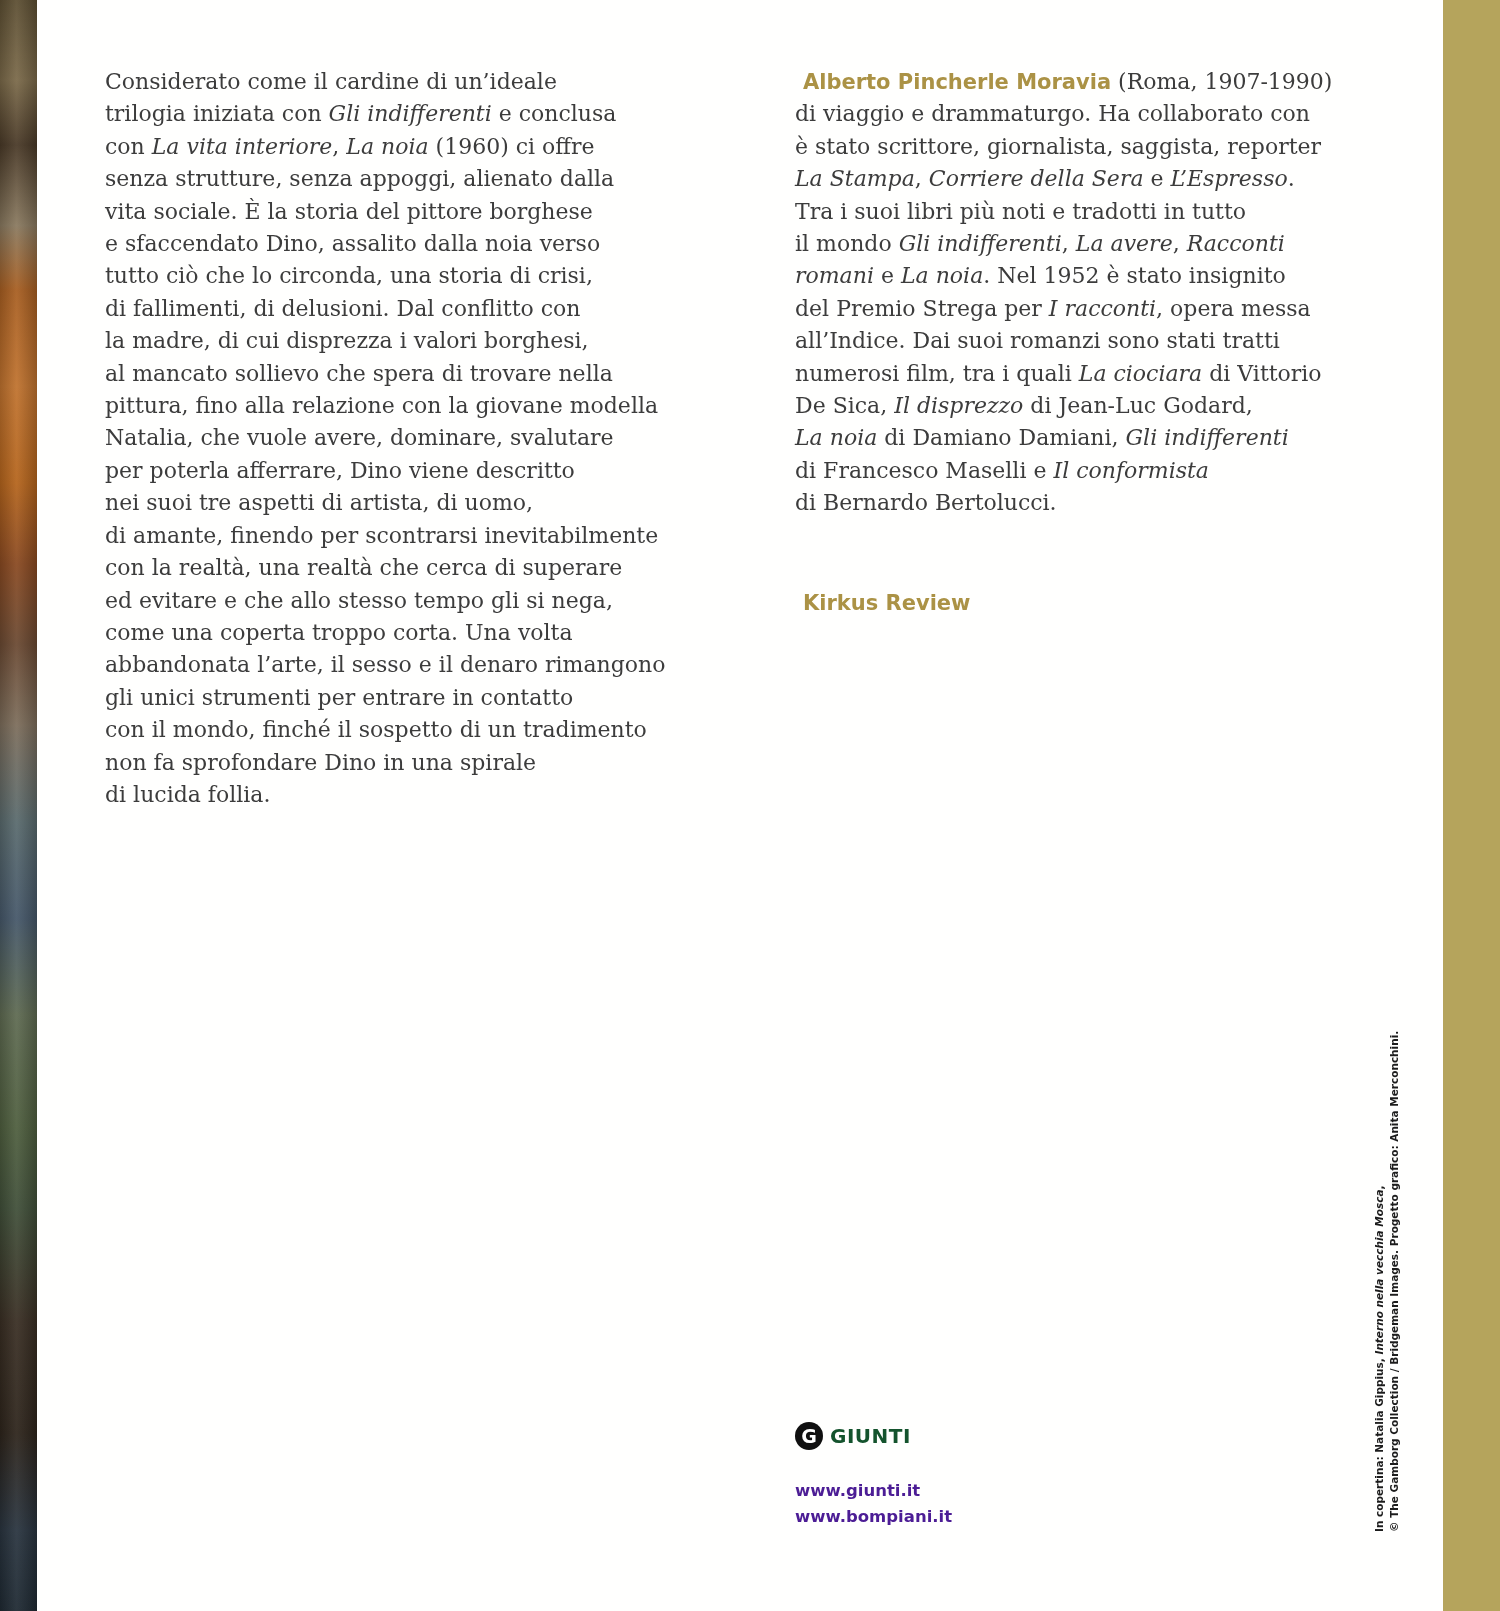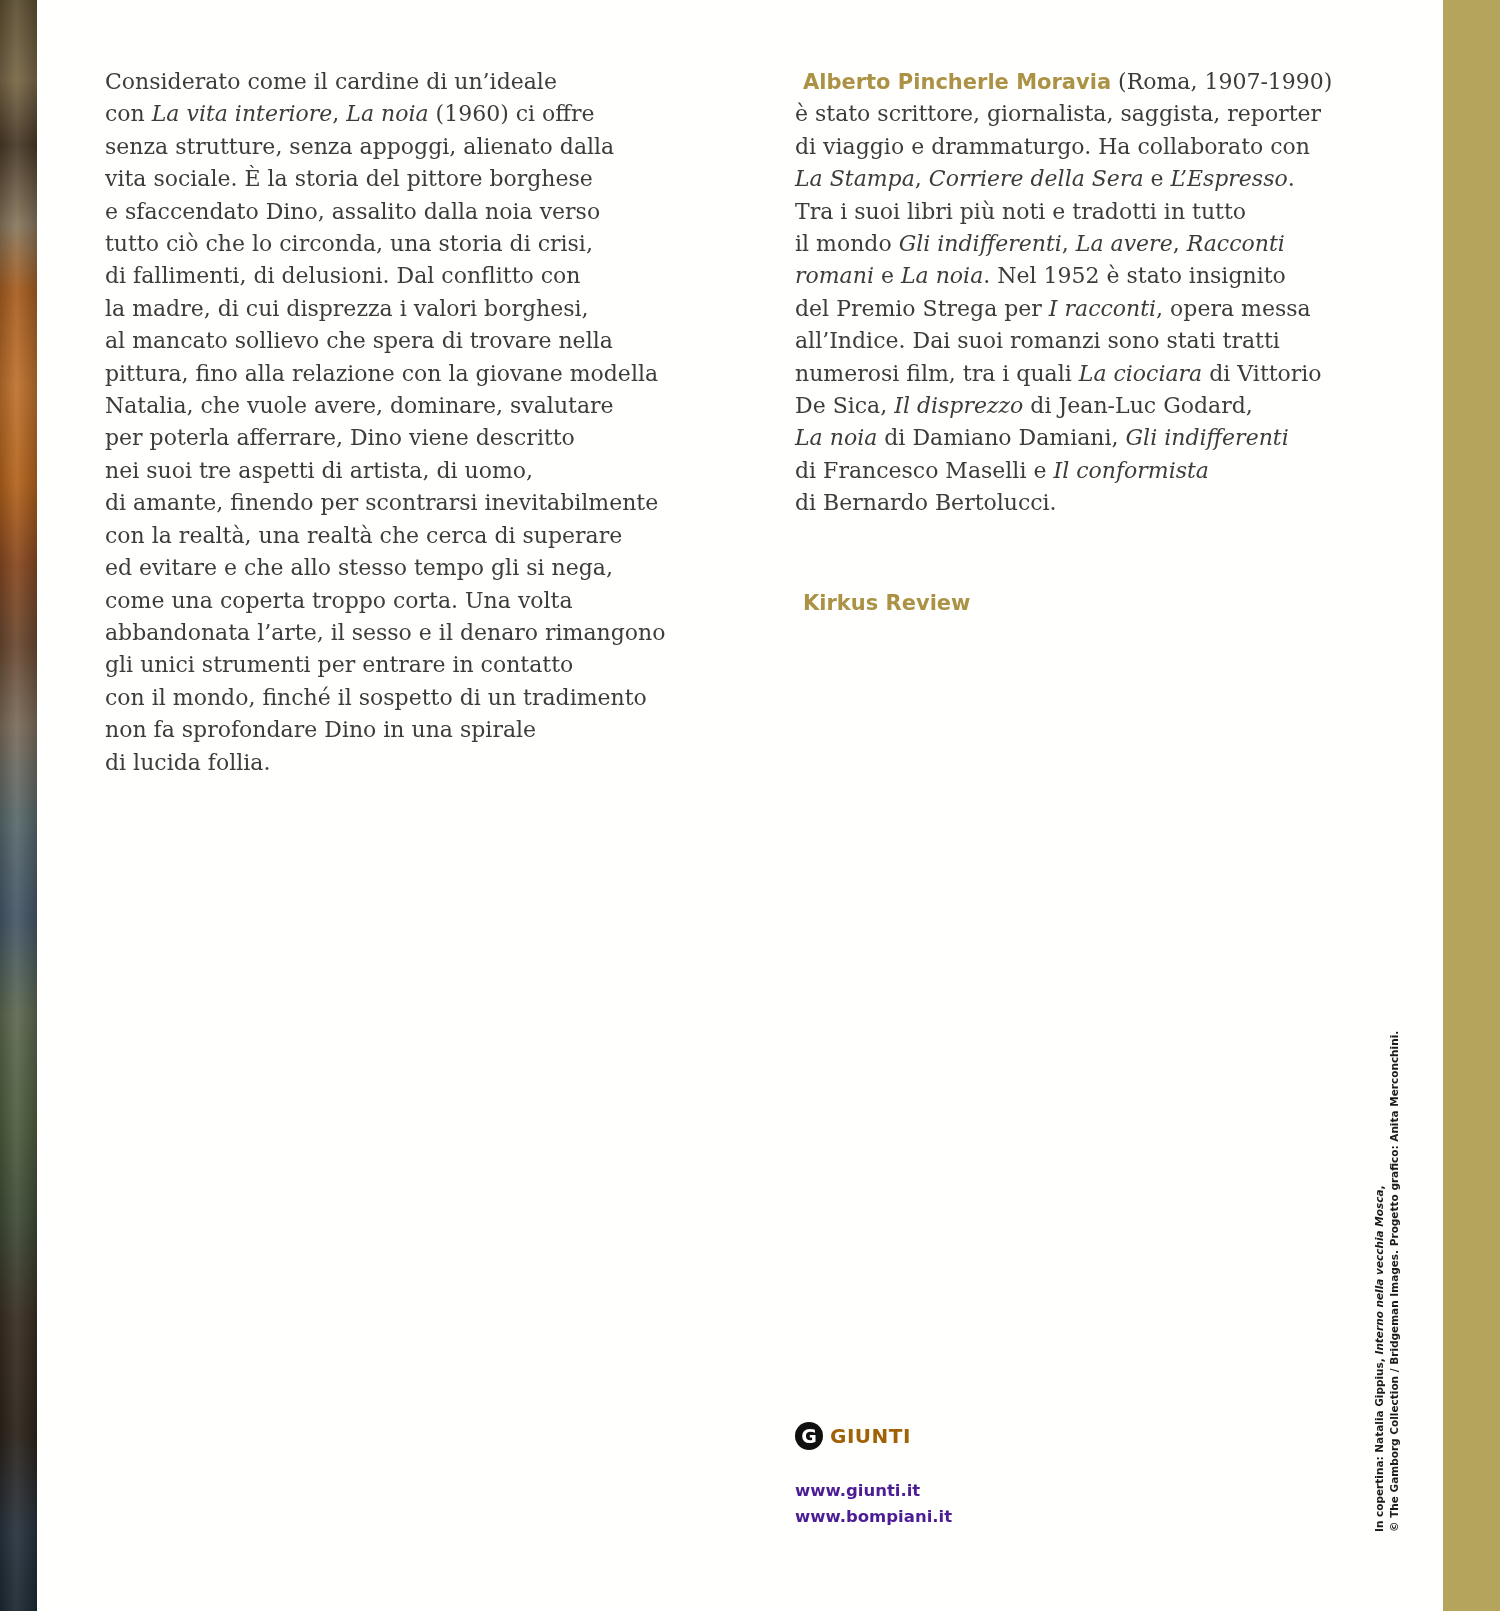--- a/index.html
+++ b/index.html
@@ -58,21 +58,21 @@
   .logo-row { display:flex; align-items:center; gap:7px; }
   .logo-mark {
     width:28px; height:28px; border-radius:50%;
     background:#101010; color:#ffffff;
     font-family:"DejaVu Sans", sans-serif; font-weight:700; font-size:19px;
     display:flex; align-items:center; justify-content:center;
     line-height:1;
   }
   .logo-text {
     font-family:"DejaVu Sans", sans-serif; font-weight:700;
-    font-size:20px; letter-spacing:0.5px; color:#a16207;
+    font-size:20px; letter-spacing:0.5px; color:#14532d;
   }
   .urls {
     margin-top:28px;
     font-family:"DejaVu Sans", sans-serif; font-weight:700;
     font-size:16.5px; line-height:26px; color:#4c1d95;
   }
   .urls .line { white-space:nowrap; }
 
   
   .credits {
@@ -88,20 +88,21 @@
 <body>
 
 <div class="page">
 
   <div class="paint-strip"></div>
 
   <div class="gold-bar"></div>
 
   <div class="serifcol synopsis">
       <div class="line"><span>Considerato come il cardine di un’ideale</span></div>
+      <div class="line"><span>trilogia iniziata con </span><span class="it">Gli indifferenti</span><span> e conclusa</span></div>
       <div class="line"><span>con </span><span class="it">La vita interiore</span><span>, </span><span class="it">La noia</span><span> (1960) ci offre</span></div>
       <div class="line"><span>senza strutture, senza appoggi, alienato dalla</span></div>
       <div class="line"><span>vita sociale. È la storia del pittore borghese</span></div>
       <div class="line"><span>e sfaccendato Dino, assalito dalla noia verso</span></div>
       <div class="line"><span>tutto ciò che lo circonda, una storia di crisi,</span></div>
       <div class="line"><span>di fallimenti, di delusioni. Dal conflitto con</span></div>
       <div class="line"><span>la madre, di cui disprezza i valori borghesi,</span></div>
       <div class="line"><span>al mancato sollievo che spera di trovare nella</span></div>
       <div class="line"><span>pittura, fino alla relazione con la giovane modella</span></div>
       <div class="line"><span>Natalia, che vuole avere, dominare, svalutare</span></div>
@@ -113,22 +114,22 @@
       <div class="line"><span>come una coperta troppo corta. Una volta</span></div>
       <div class="line"><span>abbandonata l’arte, il sesso e il denaro rimangono</span></div>
       <div class="line"><span>gli unici strumenti per entrare in contatto</span></div>
       <div class="line"><span>con il mondo, finché il sospetto di un tradimento</span></div>
       <div class="line"><span>non fa sprofondare Dino in una spirale</span></div>
       <div class="line"><span>di lucida follia.</span></div>
     </div>
 
   <div class="serifcol bio">
       <div class="line"><span class="gold">Alberto Pincherle Moravia</span><span> (Roma, 1907-1990)</span></div>
+      <div class="line"><span>di viaggio e drammaturgo. Ha collaborato con</span></div>
       <div class="line"><span>è stato scrittore, giornalista, saggista, reporter</span></div>
-      <div class="line"><span>di viaggio e drammaturgo. Ha collaborato con</span></div>
       <div class="line"><span class="it">La Stampa</span><span>, </span><span class="it">Corriere della Sera</span><span> e </span><span class="it">L’Espresso</span><span>.</span></div>
       <div class="line"><span>Tra i suoi libri più noti e tradotti in tutto</span></div>
       <div class="line"><span>il mondo </span><span class="it">Gli indifferenti</span><span>, </span><span class="it">La avere</span><span>, </span><span class="it">Racconti</span></div>
       <div class="line"><span class="it">romani</span><span> e </span><span class="it">La noia</span><span>. Nel 1952 è stato insignito</span></div>
       <div class="line"><span>del Premio Strega per </span><span class="it">I racconti</span><span>, opera messa</span></div>
       <div class="line"><span>all’Indice. Dai suoi romanzi sono stati tratti</span></div>
       <div class="line"><span>numerosi film, tra i quali </span><span class="it">La ciociara</span><span> di Vittorio</span></div>
       <div class="line"><span>De Sica, </span><span class="it">Il disprezzo</span><span> di Jean-Luc Godard,</span></div>
       <div class="line"><span class="it">La noia</span><span> di Damiano Damiani, </span><span class="it">Gli indifferenti</span></div>
       <div class="line"><span>di Francesco Maselli e </span><span class="it">Il conformista</span></div>

